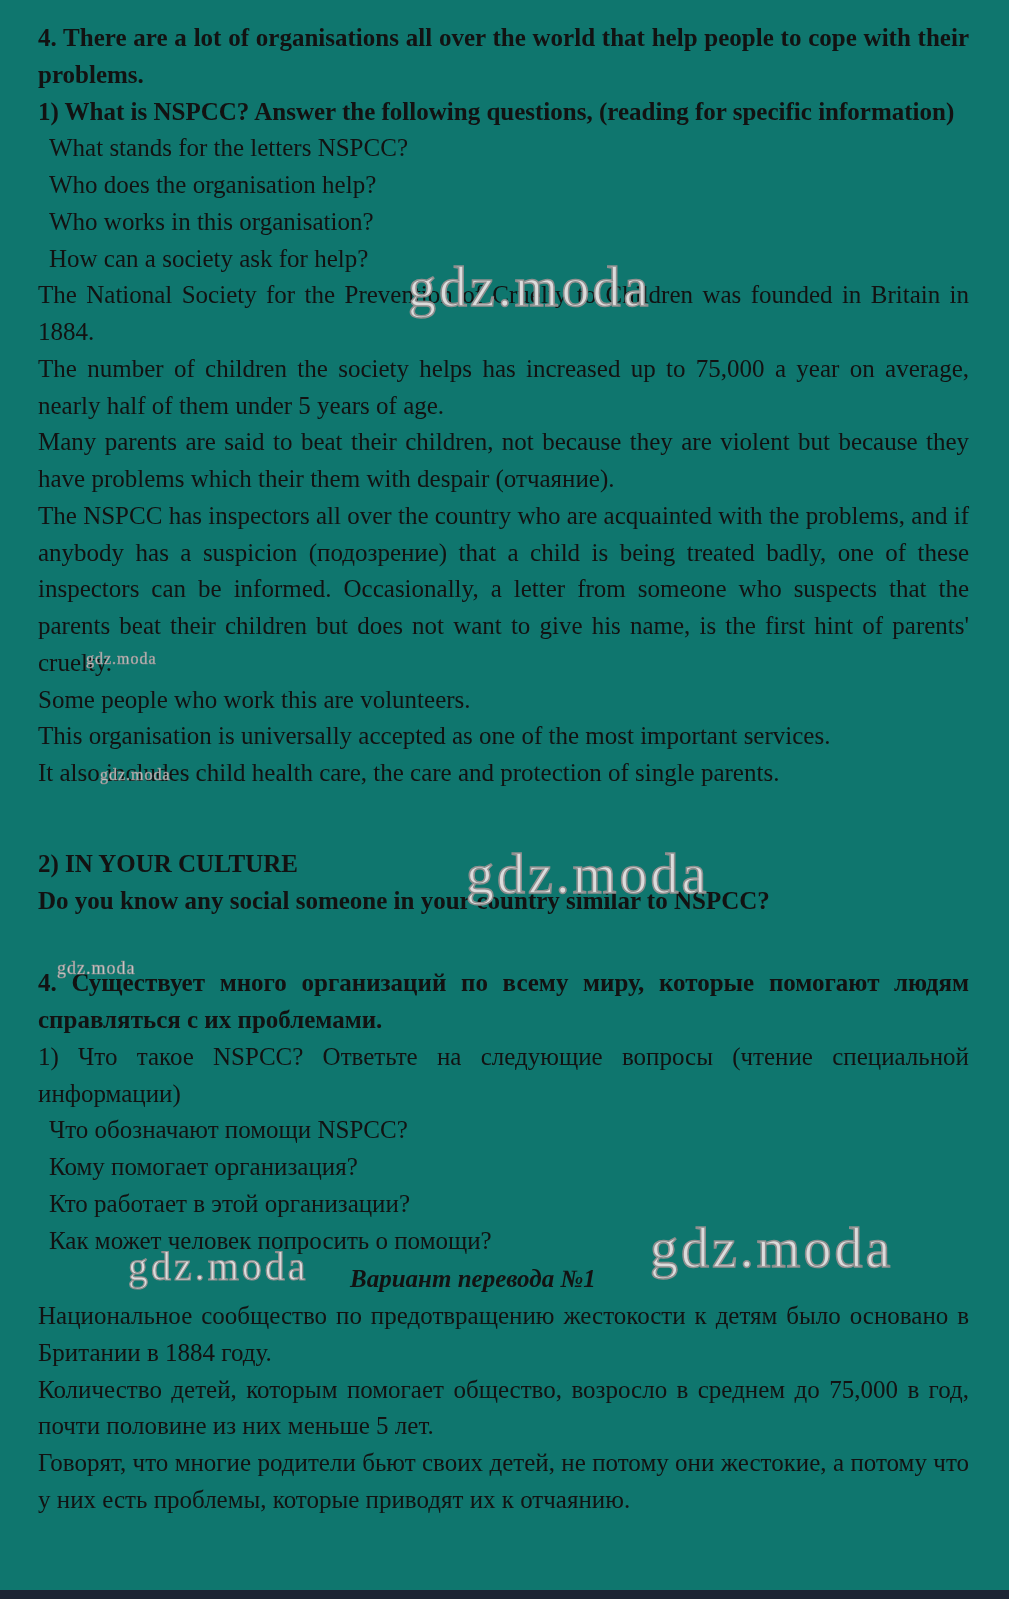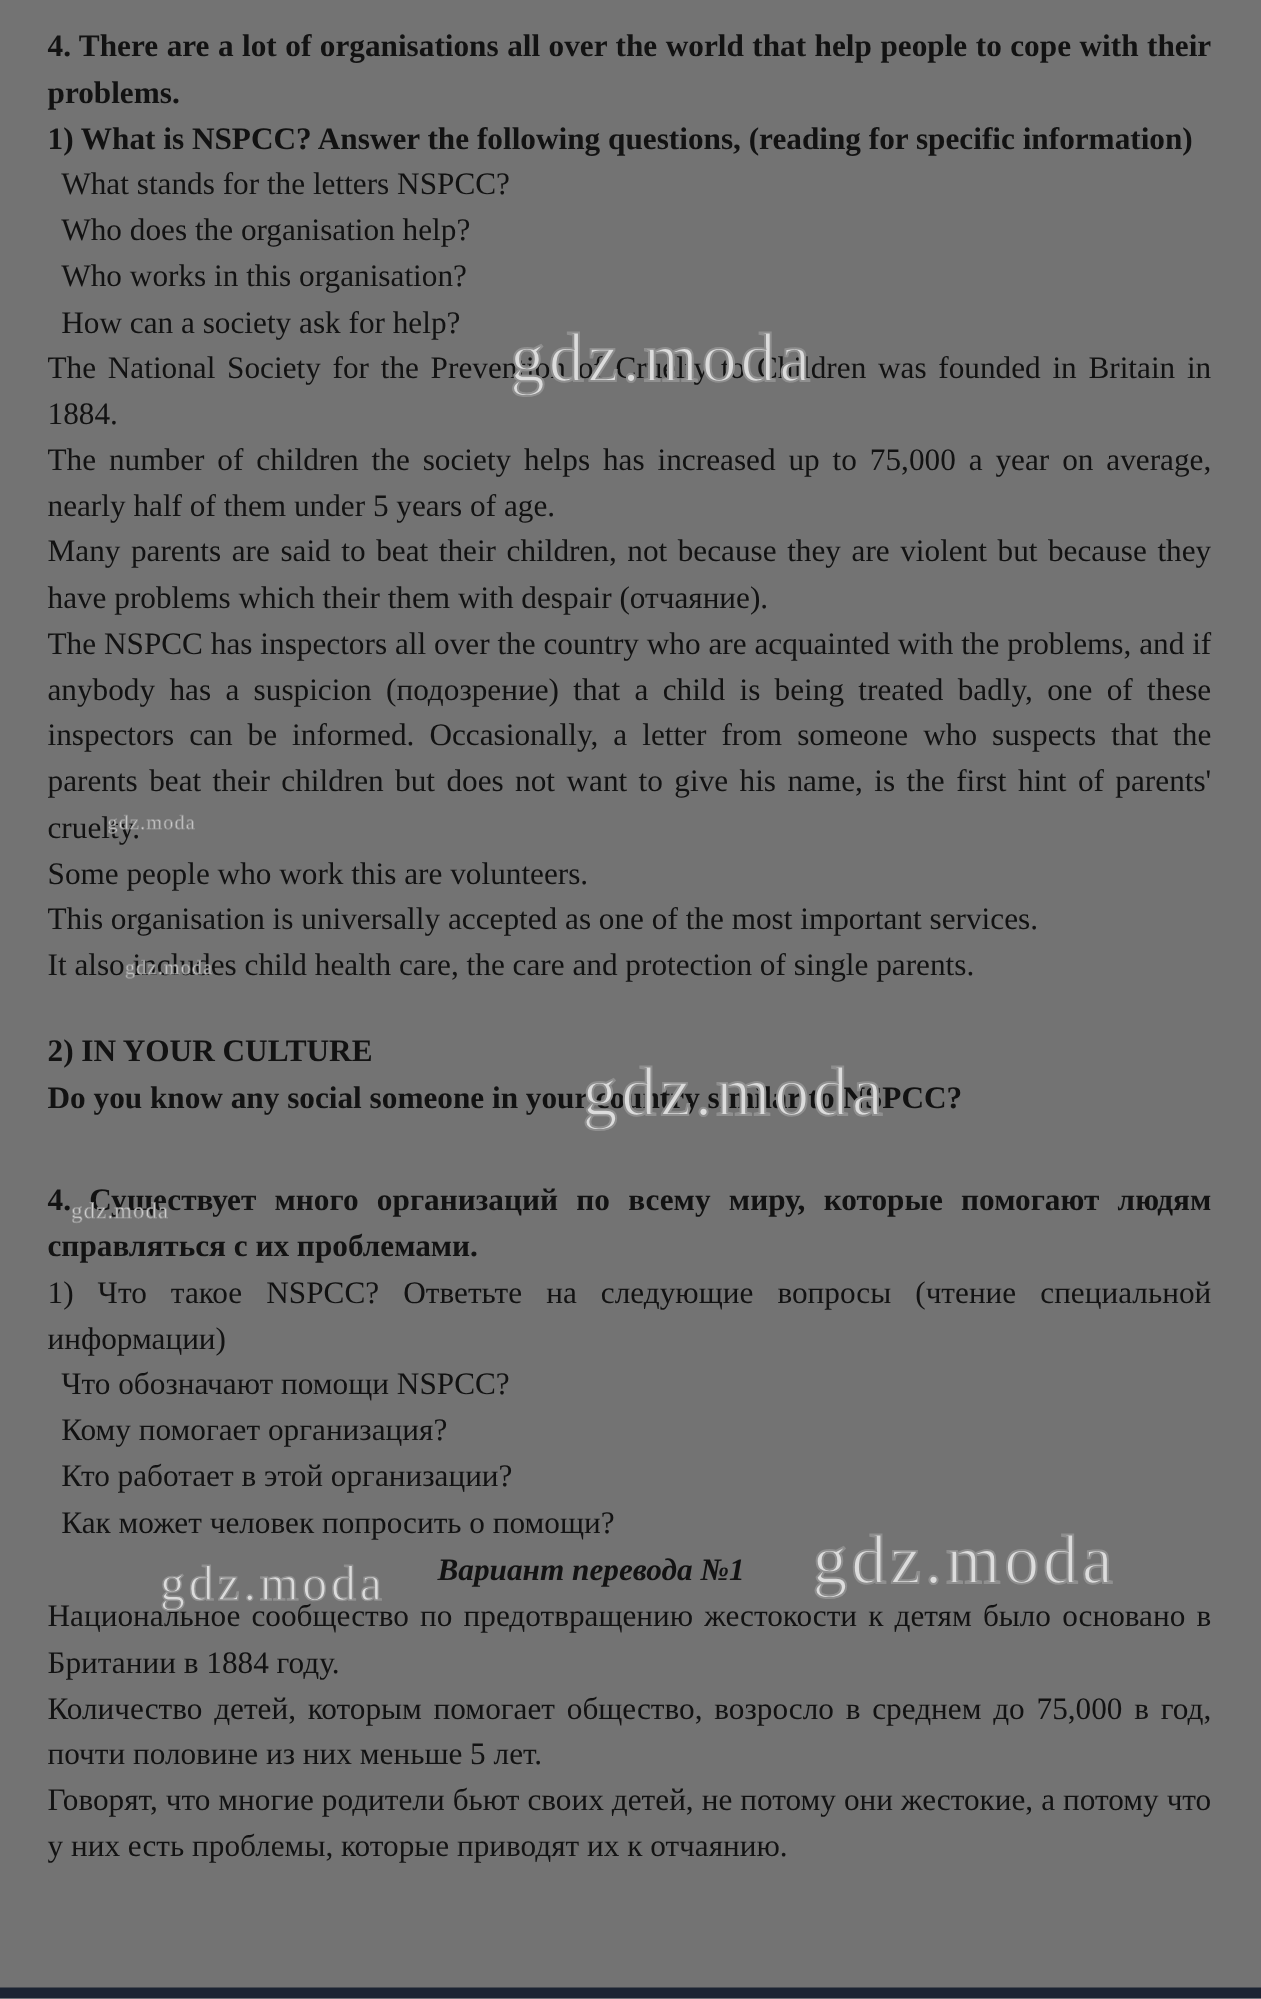--- a/index.html
+++ b/index.html
@@ -1,36 +1,36 @@
 <!DOCTYPE html>
 <html><head>
 <meta charset="utf-8">
 <style>
   html, body { margin: 0; padding: 0; background: #ffffff; }
   .page {
     position: relative;
     width: 1009px;
     height: 1599px;
-    background: #737373;
+    background: #0f766e;
     font-family: "Liberation Serif", serif;
     color: #121212;
     overflow: hidden;
   }
   .content {
     padding: 20px 40px 0 38px;
   }
   p {
     margin: 0;
     font-size: 25px;
     line-height: 1.47;
   }
   .para { text-align: justify; }
   .bold { font-weight: bold; }
   .questions p { text-align: left; margin-left: 11px; }
-  .section-gap-lg { margin-top: 32px; }
+  .section-gap-lg { margin-top: 54px; }
   .section-gap-md { margin-top: 46px; }
   .translation-label {
     font-weight: bold;
     font-style: italic;
     margin-left: 312px;
     margin-top: 2px;
   }
   .watermark {
     position: absolute;
     font-family: "Liberation Serif", serif;

